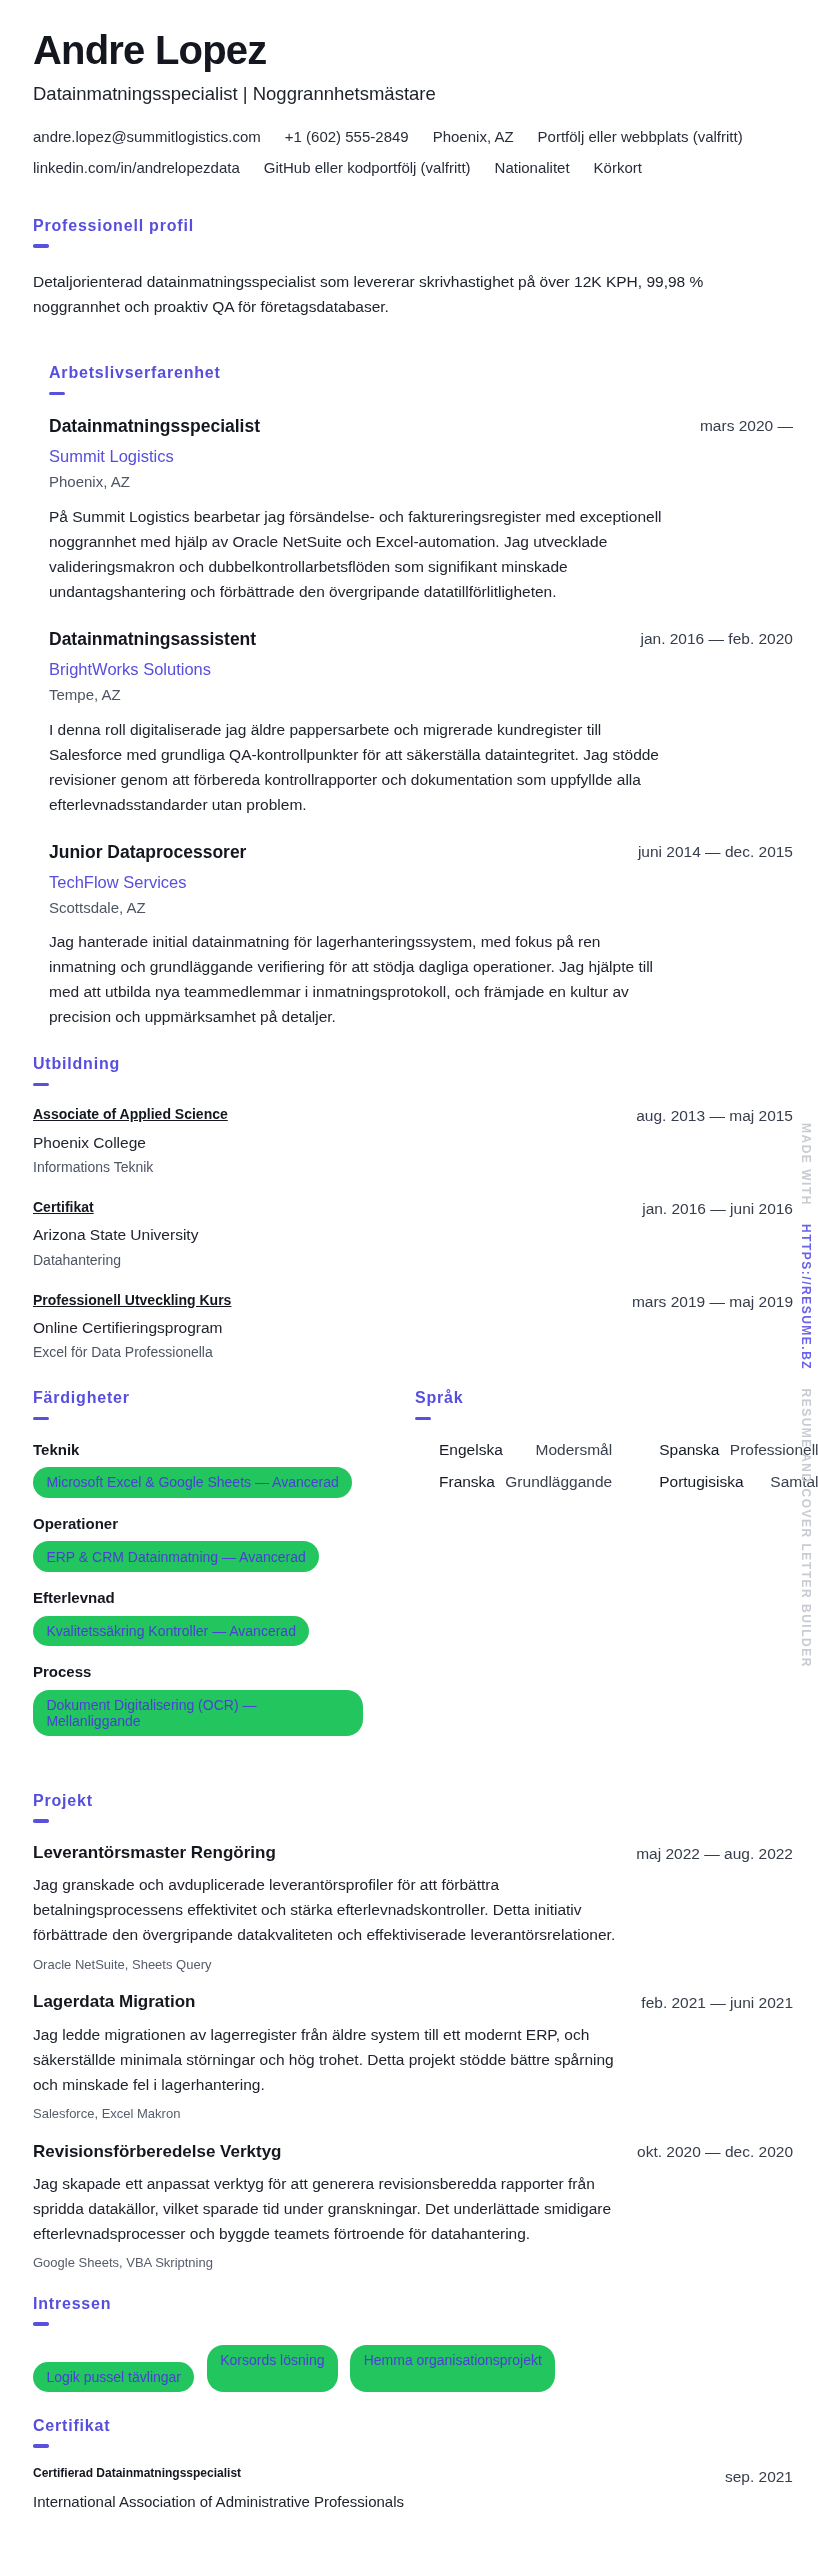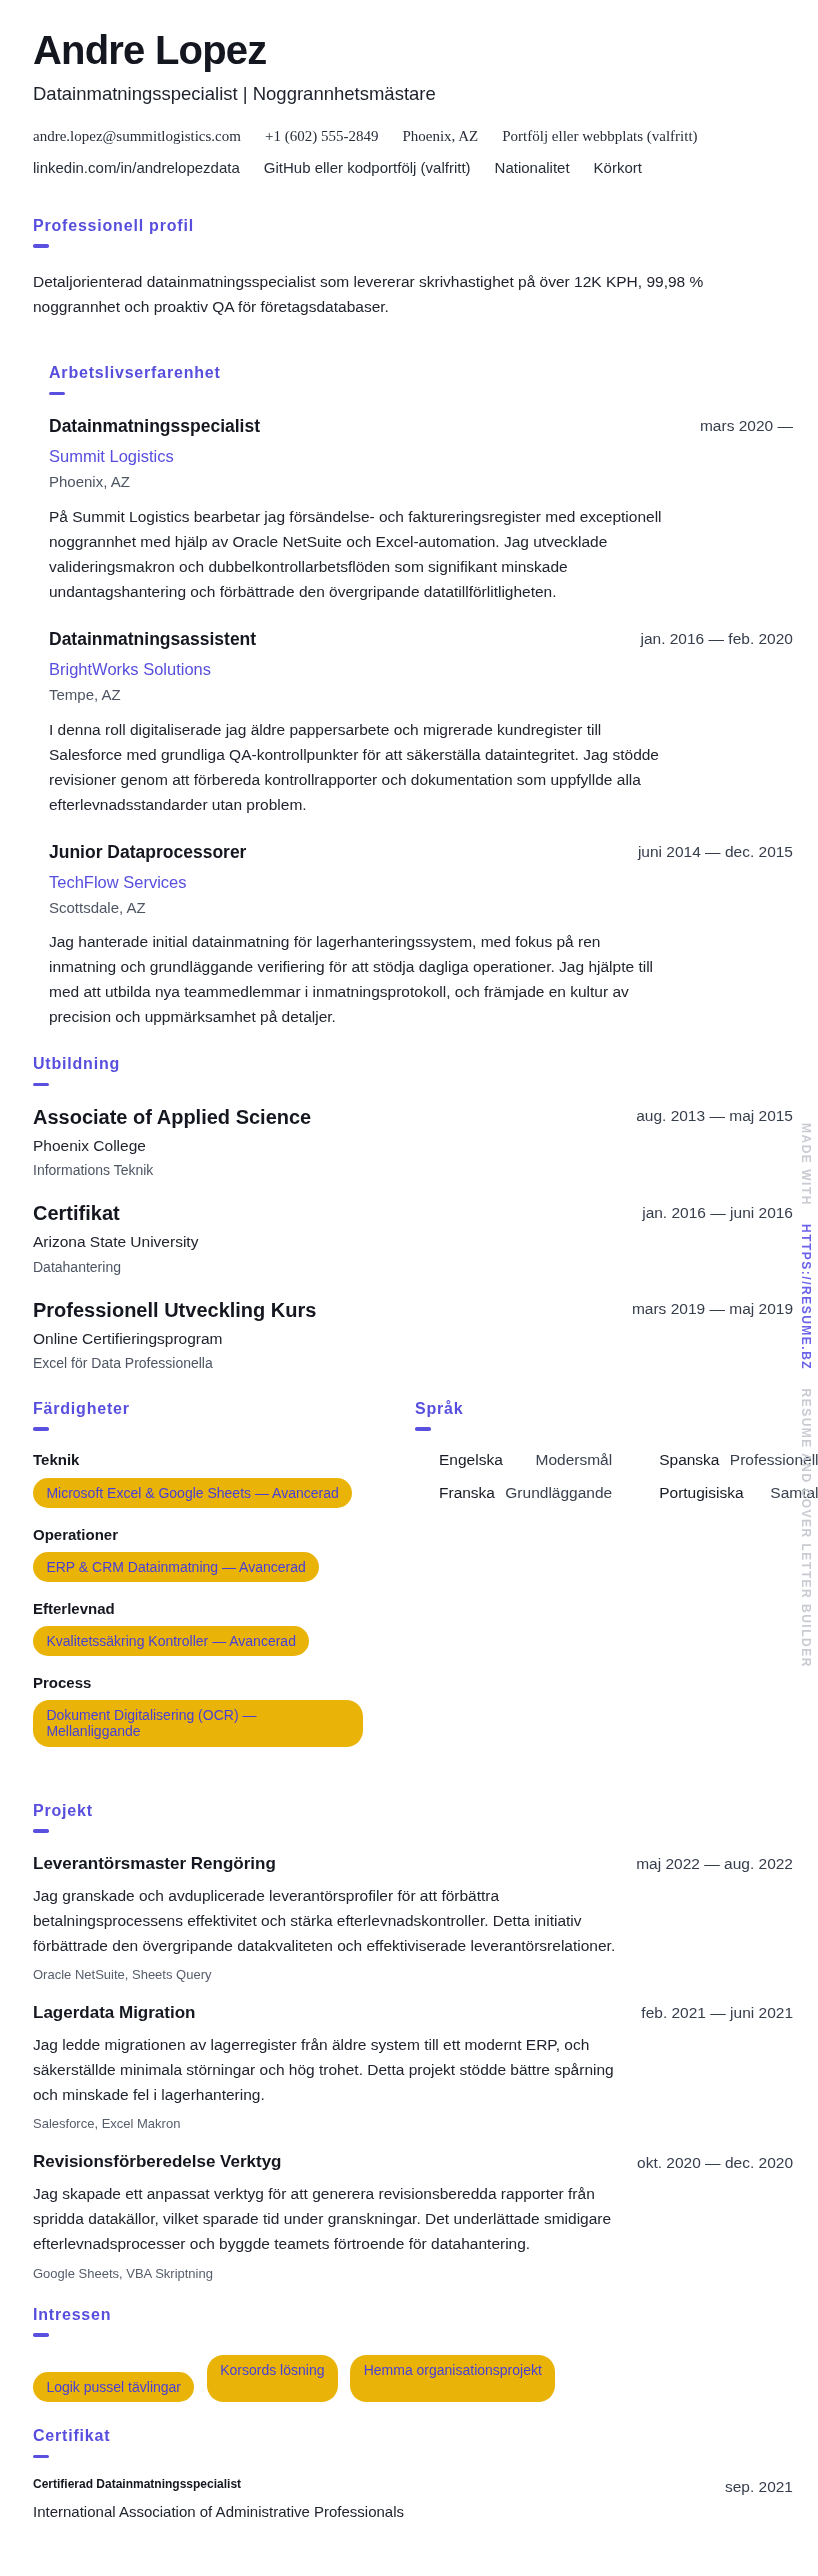--- a/index.html
+++ b/index.html
@@ -5,49 +5,49 @@
   * { margin:0; padding:0; box-sizing:border-box; }
   html,body { background:#ffffff; }
   body { font-family:"Liberation Sans","DejaVu Sans",sans-serif; color:#20242e; }
   .page { position:relative; width:818px; height:2628px; background:#ffffff; overflow:hidden;
           padding:29px 25px 0 33px; }
 
   
   .name { font-size:40px; font-weight:800; letter-spacing:-0.8px; color:#14171f; line-height:1.05; }
   .subtitle { margin-top:12.4px; font-size:18.5px; color:#1c212b; }
   .contact-row { display:flex; gap:24px; font-size:15px; color:#272d39; margin-top:13.4px; white-space:nowrap; }
-  .contact-row.first { margin-top:23px;font-family:Liberation Serif, serif; }
+  .contact-row.first { margin-top:23px; }
 
   
   .sec-title { font-size:16px; font-weight:700; letter-spacing:0.8px; color:#574ede; }
   .sec-bar { width:15.5px; height:3.6px; background:#5a50e0; border-radius:1.8px; margin-top:9.3px; }
 
   .section-profile { margin-top:41px; }
   .profile-text { margin-top:21.6px; font-size:15.5px; line-height:25px; color:#20242e; max-width:757px; }
 
   .section-exp { margin-top:45px;margin-left:16px; }
   .jobs { margin-top:20.6px; display:flex; flex-direction:column; gap:25px; }
   .head-row { display:flex; justify-content:space-between; align-items:flex-start; }
   .job-title { font-size:17.5px; font-weight:700; color:#14171f; }
   .date { font-size:15.5px; color:#363d4b; white-space:nowrap; padding-top:1.5px; }
   .company { margin-top:10.3px; font-size:16.5px; color:#574ede; }
   .location { margin-top:7.2px; font-size:15px; color:#4d5563; }
   .desc { margin-top:13.4px; font-size:15.5px; line-height:25px; color:#20242e; max-width:618px; }
 
   .section-edu { margin-top:26px; }
   .edus { margin-top:19.6px; display:flex; flex-direction:column; gap:24px; }
-  .edu-degree { font-size:20px; font-weight:700; color:#14171f; }
+  .edu-degree { font-size:14px; font-weight:700; color:#14171f;text-decoration:underline; }
   .edu-school { margin-top:8.2px; font-size:15.5px; color:#20242e; }
   .edu-field { margin-top:7.2px; font-size:14px; color:#4d5563; }
 
   .twocol { margin-top:29px; display:grid; grid-template-columns:330px 1fr; column-gap:52px; align-items:start; }
   .groups { margin-top:20.6px; }
   .group { margin-bottom:17.5px; }
   .category { font-size:15px; font-weight:700; color:#14171f; }
-  .pill { display:inline-block; margin-top:9.3px; background:#eab308; color:#4a41d4;
+  .pill { display:inline-block; margin-top:9.3px; background:#22c55e; color:#4a41d4;
           font-size:14px; padding:7.2px 13.4px; border-radius:16.5px; }
   .lang-grid { margin-top:20.6px; display:grid; grid-template-columns:1fr 1fr; column-gap:23px; row-gap:14.4px; }
   .lang { display:flex; justify-content:space-between; align-items:baseline; font-size:15.5px; gap:10.3px; }
   .lang-name { color:#171b24;margin-left:24px; }
   .lang-level { color:#3a414e; text-align:right; }
 
   .section-proj { margin-top:38px; }
   .projects { margin-top:20.6px; display:flex; flex-direction:column; gap:20.6px; }
   .proj-title { font-size:17px; font-weight:700; color:#14171f; }
   .proj-desc { margin-top:9.3px; font-size:15.5px; line-height:25px; color:#20242e; max-width:592px; }

